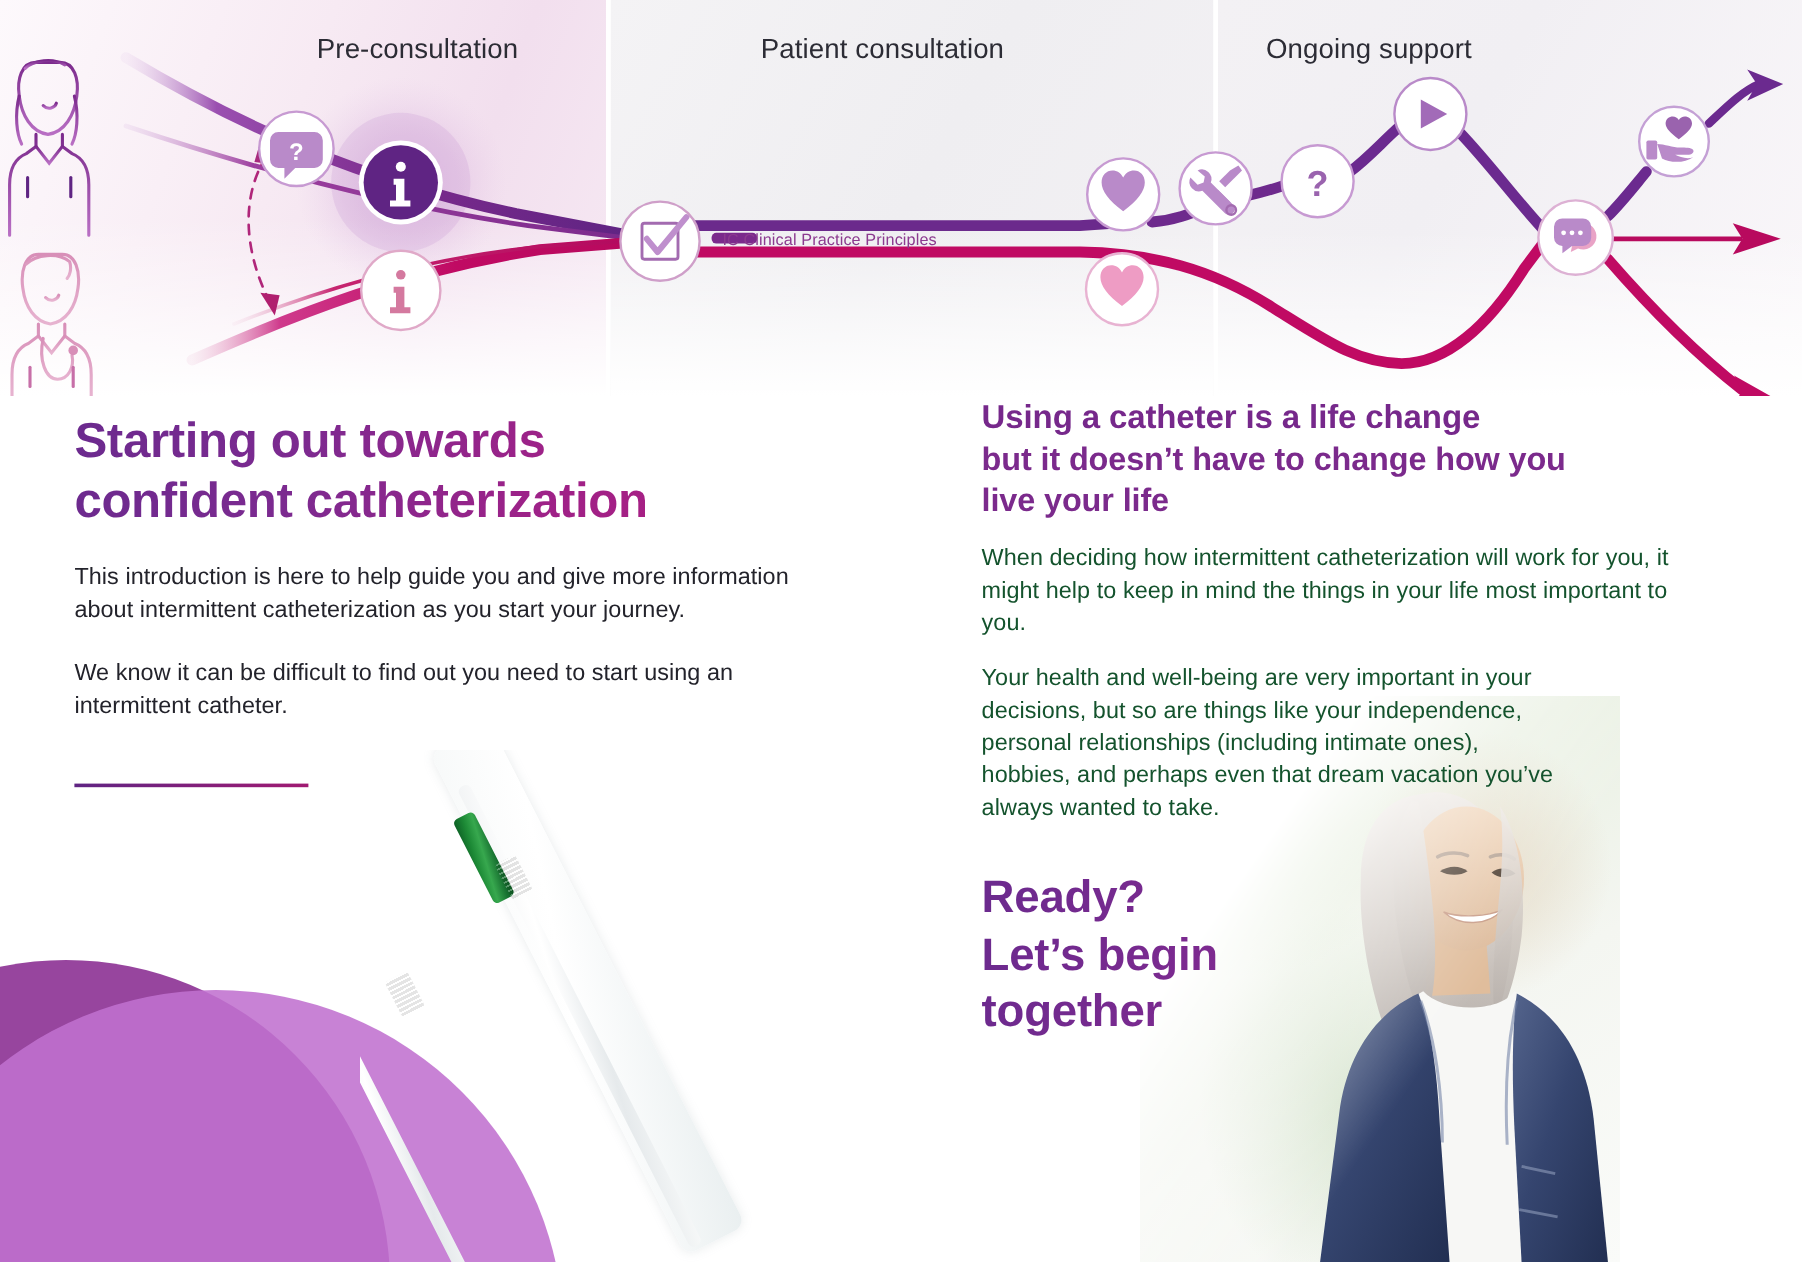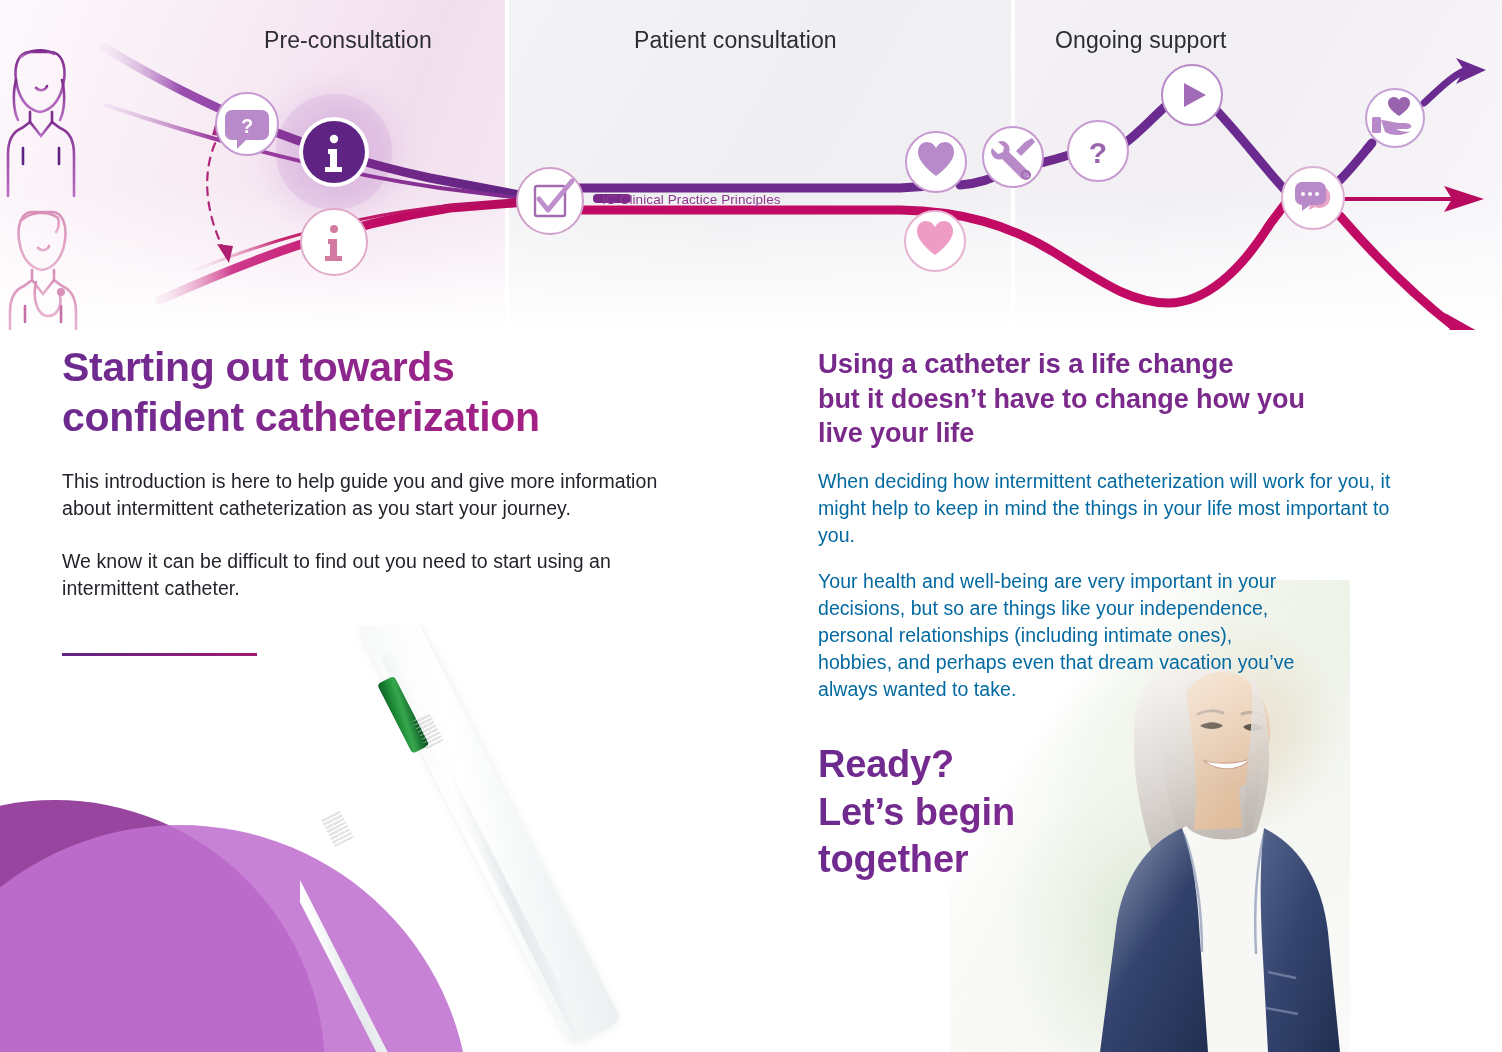--- a/index.html
+++ b/index.html
@@ -155,38 +155,38 @@
     position: absolute;
     left: -130px; top: 440px;
     width: 620px; height: 420px;
     pointer-events: none;
     overflow: hidden;
   }
 
   
   #right-column {
     position: absolute;
-    left: 818px; top: 16px;
+    left: 818px; top: 0;
     width: 620px;
   }
 
   .h2-title {
     font-size: 27px;
     font-weight: bold;
     line-height: 1.28;
     color: #7b2a8c;
     letter-spacing: -0.1px;
     margin-bottom: 17px;
   }
   .h2-title .line-strong { font-size: 27.5px; color: #76288b; }
 
   .rc-para {
     font-size: 19.5px;
     line-height: 1.39;
-    color: #0369a1;
+    color: #14532d;
     letter-spacing: 0.05px;
     position: relative;
     z-index: 3;
   }
   .rc-para + .rc-para { margin-top: 19px; }
 
   #ready-title {
     margin-top: 38px;
     font-size: 38px;
     font-weight: bold;

